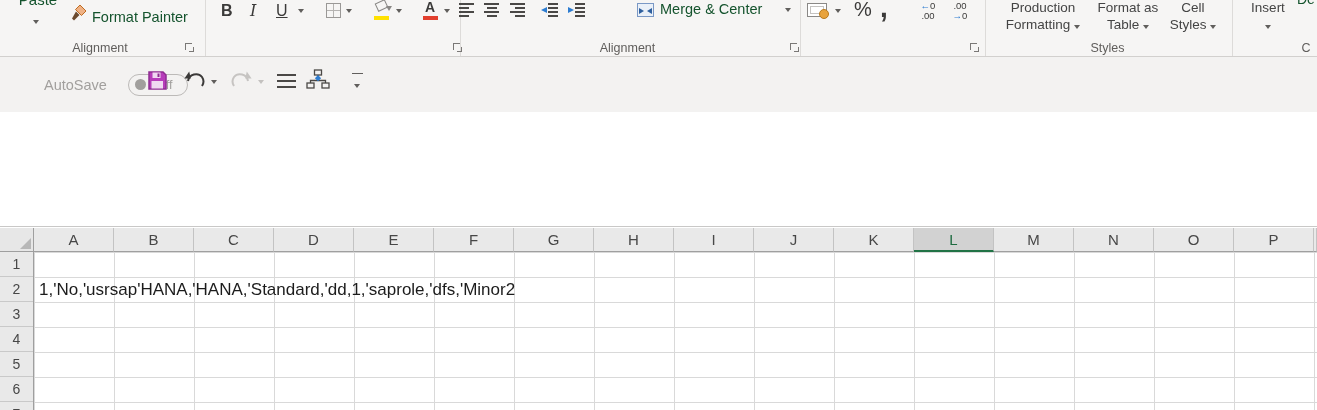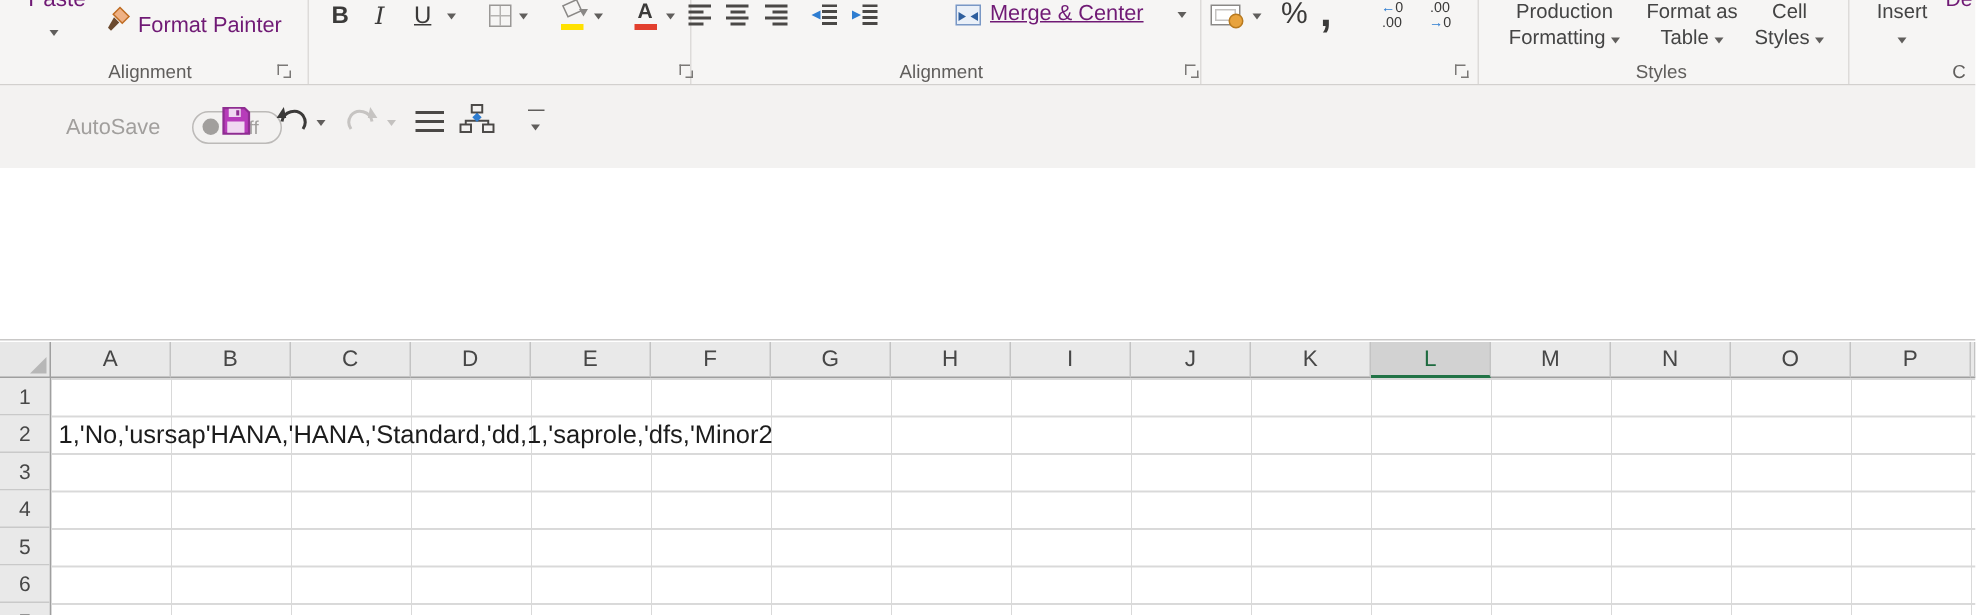--- a/index.html
+++ b/index.html
@@ -14,21 +14,21 @@
   .rb-sep { position:absolute; top:0; width:1px; height:56px; background:#dddbd9; }
   .grp-label { position:absolute; top:41px; font-size:12.5px; color:#605e5c; text-align:center; }
   .launcher { position:absolute; width:11px; height:11px; }
   .launcher::before { content:""; position:absolute; left:1px; top:1px; width:6px; height:6px;
                       border-left:1.5px solid #7a7876; border-top:1.5px solid #7a7876; }
   .launcher::after { content:""; position:absolute; right:1px; bottom:1px; width:4px; height:4px;
                      border-right:1.5px solid #7a7876; border-bottom:1.5px solid #7a7876; }
   .caret { width:0; height:0; border-left:3.5px solid transparent; border-right:3.5px solid transparent;
            border-top:4px solid #605e5c; display:inline-block; }
   .caret.dim { border-top-color:#c3c1bf; }
-  .rbtxt { color:#701a75; font-size:14.5px; white-space:nowrap; }
+  .rbtxt { color:#14532d; font-size:14.5px; white-space:nowrap; }
 
   
   .fmt-letter { position:absolute; color:#3b3a39; font-size:16px; line-height:22px; }
   .u-underline { text-decoration:underline; }
   .i-italic { font-family:"DejaVu Serif", serif; font-style:italic; }
   .b-bold { font-weight:bold; }
   .borders-icon { position:absolute; width:15px; height:15px; border:1px solid #9a9896;
       background:
         linear-gradient(#b5b3b1,#b5b3b1) center/100% 1px no-repeat,
         linear-gradient(#b5b3b1,#b5b3b1) center/1px 100% no-repeat; }
@@ -198,21 +198,21 @@
       </span>
     <span class="indent-icon dec" style="left:541px; top:3px;">
       <span class="arr"></span>
         <span class="bars"></span>
       </span>
     <span class="indent-icon inc" style="left:568px; top:3px;">
       <span class="arr"></span>
         <span class="bars"></span>
       </span>
     <span class="merge-icon" style="left:637px; top:3px;"></span>
-    <div class="abs rbtxt" style="left:660px; top:1px;text-decoration:underline;">Merge &amp; Center</div>
+    <div class="abs rbtxt" style="left:660px; top:1px;">Merge &amp; Center</div>
     <span class="caret abs" style="left:785px; top:8px;"></span>
     <div class="grp-label" style="left:460px; width:335px;">Alignment</div>
     <div class="launcher" style="left:789px; top:42px;"></div>
 
     <span class="acct-icon" style="left:807px; top:3px;"></span>
     <span class="caret abs" style="left:835px; top:9px;"></span>
     <span class="abs" style="left:854px; top:-2px; font-size:20px; color:#3b3a39;">%</span>
     <span class="abs" style="left:880px; top:-8px; font-size:28px; font-weight:bold; color:#3b3a39;">,</span>
     <span class="dec-icon" style="left:914px; top:1px;">
       <span><span class="blue">←</span><span>0</span></span><br>

